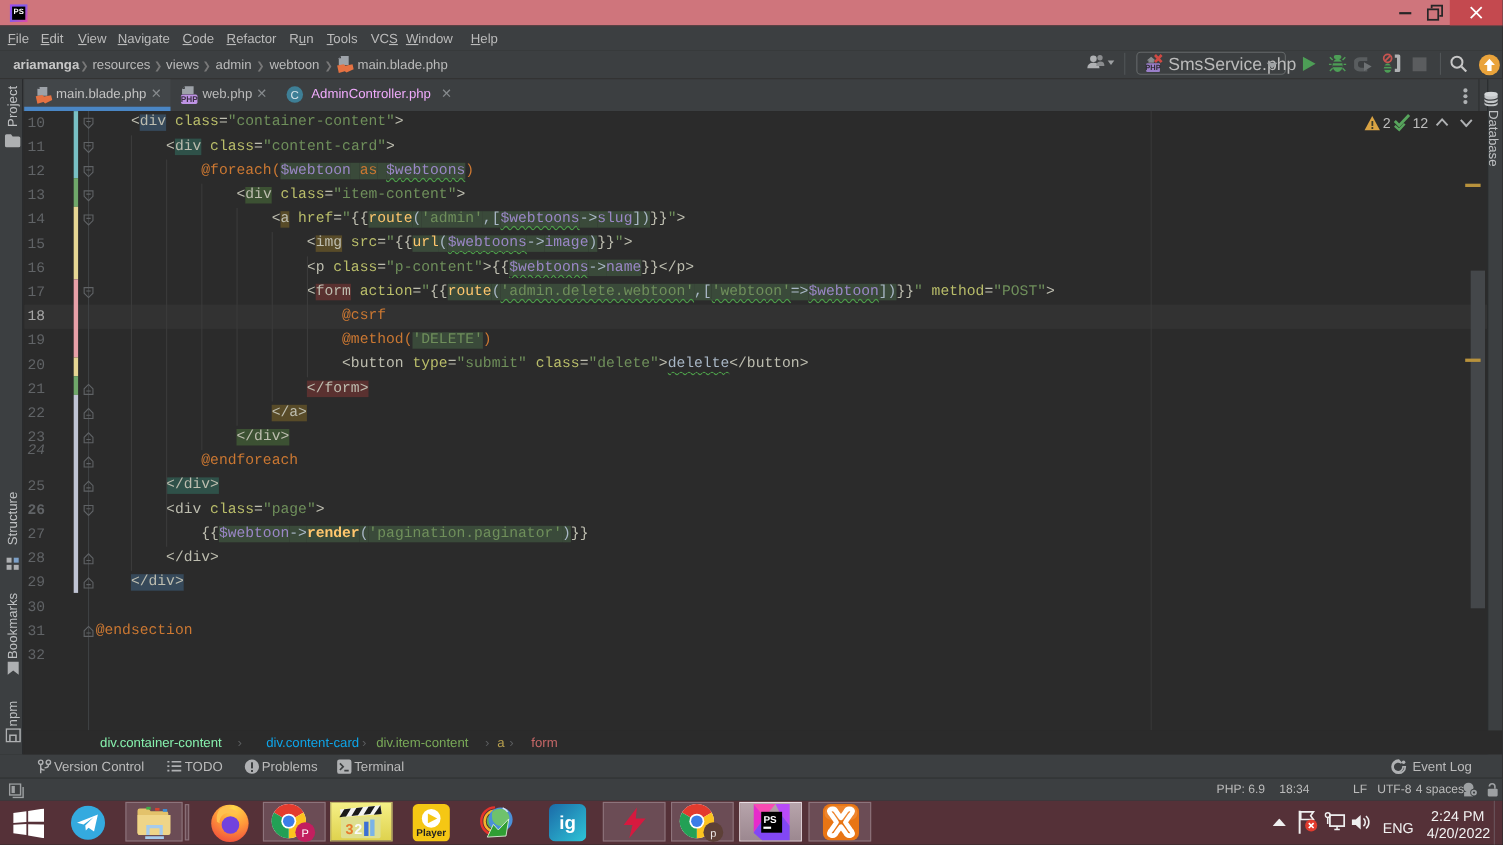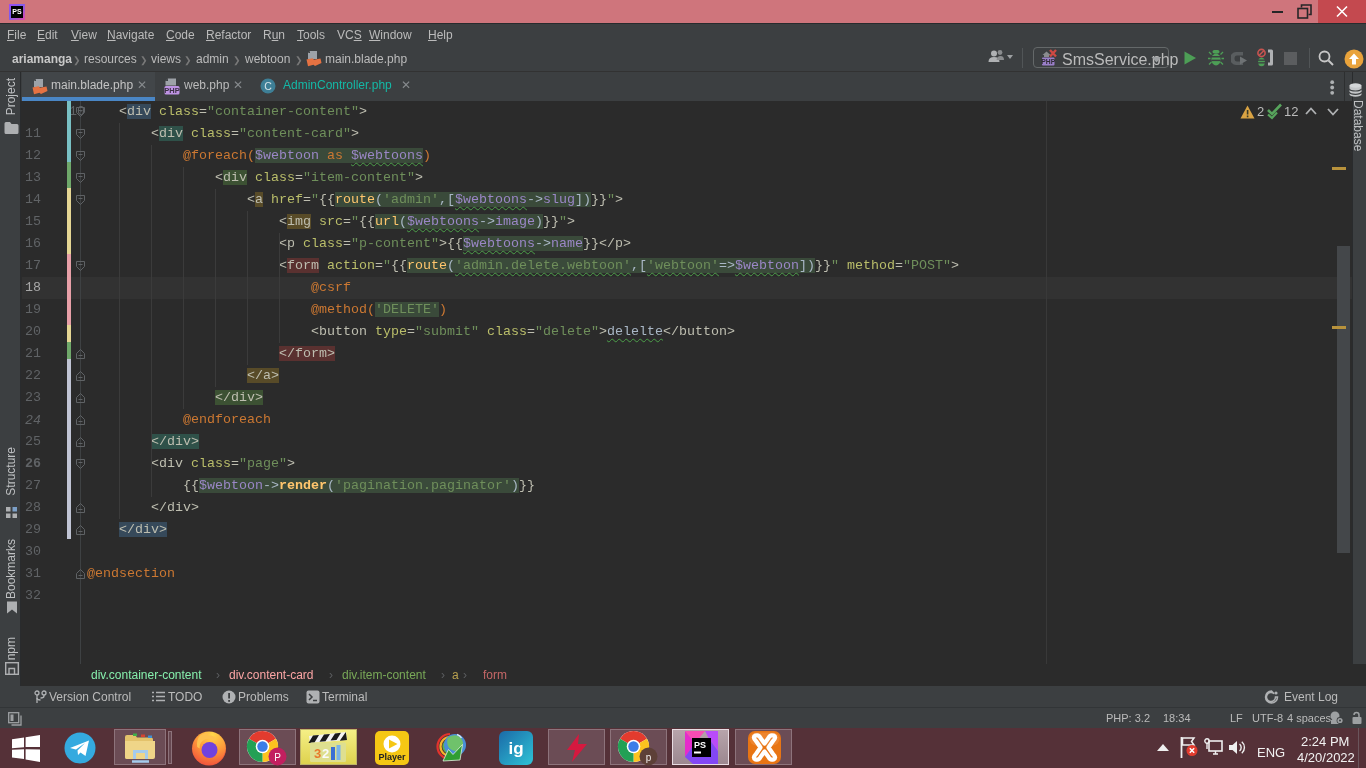--- a/index.html
+++ b/index.html
@@ -187,21 +187,21 @@
       <path d="M1.5 3 l2.5 0 l0 -2.5 z" fill="#3c3f41"></path>
     <rect x="0.5" y="8" width="15" height="8.5" rx="1.5" fill="#be93e4"></rect>
     <text x="8" y="15" font-size="7.5" font-weight="bold" fill="#3b3043" text-anchor="middle" font-family="Liberation Sans">PHP</text>
   </svg>
   <span class="abs" style="left:184px;top:78px;color:#bbbbbb;font-size:12px">web.php</span>
   <span class="abs tabx" style="left:233px;top:78px">✕</span>
   <svg class="abs" style="left:260px;top:78px" width="16" height="16">
     <circle cx="8" cy="8" r="7.5" fill="#3e7f96"></circle>
     <text x="8" y="12" font-size="10.5" fill="#d6e3e8" text-anchor="middle" font-family="Liberation Sans">C</text>
   </svg>
-  <span class="abs" style="left:283px;top:78px;color:#14b8a6;font-size:12px">AdminController.php</span>
+  <span class="abs" style="left:283px;top:78px;color:#f0abfc;font-size:12px">AdminController.php</span>
   <span class="abs tabx" style="left:401px;top:78px">✕</span>
   <svg class="abs" style="left:1330px;top:80px" width="5" height="15">
       <circle cx="2.2" cy="2.2" r="1.9" fill="#aeb1b3"></circle>
       <circle cx="2.2" cy="7.5" r="1.9" fill="#aeb1b3"></circle>
       <circle cx="2.2" cy="12.8" r="1.9" fill="#aeb1b3"></circle>
     </svg>
 
   <div id="lstrip"></div>
   <div id="rstrip"></div>
   <span class="vlabel vflip abs" style="left:4px;top:78px">Project</span>
@@ -214,21 +214,21 @@
     <path d="M0.5 2.5 v9 a6 2.2 0 0 0 12 0 v-9" fill="#c3c6c8"></path>
     <ellipse cx="6.5" cy="2.5" rx="6" ry="2.2" fill="#d3d6d8"></ellipse>
     <path d="M0.5 5.8 a6 2.2 0 0 0 12 0 M0.5 9.1 a6 2.2 0 0 0 12 0" fill="none" stroke="#3c3f41" stroke-width="1.2"></path>
   </svg>
 
   <div id="editor">
     <div id="caretrow"></div>
     <div id="margin"></div>
     <div class="abs" style="left:58px;top:0;width:1px;height:563px;background:#3e4143"></div>
     <div id="code">
-        <div class="ln" style="top:3px;margin-left:44px;">10</div>
+        <div class="ln" style="top:3px;">10</div>
         <div class="cl" style="left:65px;top:0px">&nbsp;&nbsp;&nbsp;&nbsp;<span class="tg">&lt;</span><span class="tg bg1">div</span><span class="pl"> </span><span class="at">class</span><span class="tg">=</span><span class="st">"container-content"</span><span class="tg">&gt;</span></div>
         <div class="ln" style="top:25px;">11</div>
         <div class="cl" style="left:65px;top:22px">&nbsp;&nbsp;&nbsp;&nbsp;&nbsp;&nbsp;&nbsp;&nbsp;<span class="tg">&lt;</span><span class="tg bg2">div</span><span class="pl"> </span><span class="at">class</span><span class="tg">=</span><span class="st">"content-card"</span><span class="tg">&gt;</span></div>
         <div class="ln" style="top:47px;">12</div>
         <div class="cl" style="left:65px;top:44px">&nbsp;&nbsp;&nbsp;&nbsp;&nbsp;&nbsp;&nbsp;&nbsp;&nbsp;&nbsp;&nbsp;&nbsp;<span class="kw">@foreach(</span><span class="vr inj">$webtoon</span><span class="inj"> </span><span class="kw inj">as</span><span class="inj"> </span><span class="vr inj wavy">$webtoons</span><span class="kw">)</span></div>
         <div class="ln" style="top:69px;">13</div>
         <div class="cl" style="left:65px;top:66px">&nbsp;&nbsp;&nbsp;&nbsp;&nbsp;&nbsp;&nbsp;&nbsp;&nbsp;&nbsp;&nbsp;&nbsp;&nbsp;&nbsp;&nbsp;&nbsp;<span class="tg">&lt;</span><span class="tg bg3">div</span><span class="pl"> </span><span class="at">class</span><span class="tg">=</span><span class="st">"item-content"</span><span class="tg">&gt;</span></div>
         <div class="ln" style="top:91px;">14</div>
         <div class="cl" style="left:65px;top:88px">&nbsp;&nbsp;&nbsp;&nbsp;&nbsp;&nbsp;&nbsp;&nbsp;&nbsp;&nbsp;&nbsp;&nbsp;&nbsp;&nbsp;&nbsp;&nbsp;&nbsp;&nbsp;&nbsp;&nbsp;<span class="tg">&lt;</span><span class="tg bg4">a</span><span class="pl"> </span><span class="at">href</span><span class="tg">=</span><span class="st">"</span><span class="tg">{{</span><span class="fn inj">route</span><span class="pl inj">(</span><span class="st inj">'admin'</span><span class="pl inj">,[</span><span class="vr inj wavy">$webtoons</span><span class="pl inj">-&gt;</span><span class="vr inj">slug</span><span class="pl inj">])</span><span class="tg">}}</span><span class="st">"</span><span class="tg">&gt;</span></div>
         <div class="ln" style="top:113px;">15</div>
@@ -242,21 +242,21 @@
         <div class="ln" style="top:201px;">19</div>
         <div class="cl" style="left:65px;top:198px">&nbsp;&nbsp;&nbsp;&nbsp;&nbsp;&nbsp;&nbsp;&nbsp;&nbsp;&nbsp;&nbsp;&nbsp;&nbsp;&nbsp;&nbsp;&nbsp;&nbsp;&nbsp;&nbsp;&nbsp;&nbsp;&nbsp;&nbsp;&nbsp;&nbsp;&nbsp;&nbsp;&nbsp;<span class="kw">@method(</span><span class="st inj">'DELETE'</span><span class="kw">)</span></div>
         <div class="ln" style="top:223px;">20</div>
         <div class="cl" style="left:65px;top:220px">&nbsp;&nbsp;&nbsp;&nbsp;&nbsp;&nbsp;&nbsp;&nbsp;&nbsp;&nbsp;&nbsp;&nbsp;&nbsp;&nbsp;&nbsp;&nbsp;&nbsp;&nbsp;&nbsp;&nbsp;&nbsp;&nbsp;&nbsp;&nbsp;&nbsp;&nbsp;&nbsp;&nbsp;<span class="tg">&lt;button </span><span class="at">type</span><span class="tg">=</span><span class="st">"submit"</span><span class="pl"> </span><span class="at">class</span><span class="tg">=</span><span class="st">"delete"</span><span class="tg">&gt;</span><span class="pl wavy">delelte</span><span class="tg">&lt;/button&gt;</span></div>
         <div class="ln" style="top:245px;">21</div>
         <div class="cl" style="left:65px;top:242px">&nbsp;&nbsp;&nbsp;&nbsp;&nbsp;&nbsp;&nbsp;&nbsp;&nbsp;&nbsp;&nbsp;&nbsp;&nbsp;&nbsp;&nbsp;&nbsp;&nbsp;&nbsp;&nbsp;&nbsp;&nbsp;&nbsp;&nbsp;&nbsp;<span class="tg bg5">&lt;/form&gt;</span></div>
         <div class="ln" style="top:267px;">22</div>
         <div class="cl" style="left:65px;top:264px">&nbsp;&nbsp;&nbsp;&nbsp;&nbsp;&nbsp;&nbsp;&nbsp;&nbsp;&nbsp;&nbsp;&nbsp;&nbsp;&nbsp;&nbsp;&nbsp;&nbsp;&nbsp;&nbsp;&nbsp;<span class="tg bg4">&lt;/a&gt;</span></div>
         <div class="ln" style="top:289px;">23</div>
         <div class="cl" style="left:65px;top:286px">&nbsp;&nbsp;&nbsp;&nbsp;&nbsp;&nbsp;&nbsp;&nbsp;&nbsp;&nbsp;&nbsp;&nbsp;&nbsp;&nbsp;&nbsp;&nbsp;<span class="tg bg3">&lt;/div&gt;</span></div>
-        <div class="ln" style="top:312px;font-style:italic;">24</div>
+        <div class="ln" style="top:301px;font-style:italic;">24</div>
         <div class="cl" style="left:65px;top:308px">&nbsp;&nbsp;&nbsp;&nbsp;&nbsp;&nbsp;&nbsp;&nbsp;&nbsp;&nbsp;&nbsp;&nbsp;<span class="kw">@endforeach</span></div>
         <div class="ln" style="top:333px;">25</div>
         <div class="cl" style="left:65px;top:330px">&nbsp;&nbsp;&nbsp;&nbsp;&nbsp;&nbsp;&nbsp;&nbsp;<span class="tg bg2">&lt;/div&gt;</span></div>
         <div class="ln" style="top:355px;font-weight:bold;">26</div>
         <div class="cl" style="left:65px;top:352px">&nbsp;&nbsp;&nbsp;&nbsp;&nbsp;&nbsp;&nbsp;&nbsp;<span class="tg">&lt;div </span><span class="at">class</span><span class="tg">=</span><span class="st">"page"</span><span class="tg">&gt;</span></div>
         <div class="ln" style="top:377px;">27</div>
         <div class="cl" style="left:65px;top:374px">&nbsp;&nbsp;&nbsp;&nbsp;&nbsp;&nbsp;&nbsp;&nbsp;&nbsp;&nbsp;&nbsp;&nbsp;<span class="tg">{{</span><span class="vr inj">$webtoon</span><span class="pl inj">-&gt;</span><span class="fn inj" style="font-weight:bold">render</span><span class="pl inj">(</span><span class="st inj">'pagination.paginator'</span><span class="pl inj">)</span><span class="tg">}}</span></div>
         <div class="ln" style="top:399px;">28</div>
         <div class="cl" style="left:65px;top:396px">&nbsp;&nbsp;&nbsp;&nbsp;&nbsp;&nbsp;&nbsp;&nbsp;<span class="tg">&lt;/div&gt;</span></div>
         <div class="ln" style="top:421px;">29</div>
@@ -377,21 +377,21 @@
       <path d="M1 0.5 h10 v12 l-5 -4 l-5 4 z" fill="#aeb0b2"></path>
     </svg>
   <svg class="abs" style="left:5px;top:662px" width="14" height="13" viewBox="0 0 14 13">
     <rect x="0.7" y="0.7" width="12.6" height="11.6" fill="none" stroke="#aeb0b2" stroke-width="1.4"></rect>
     <path d="M4 12 V6.5 H9.5 V12" fill="none" stroke="#aeb0b2" stroke-width="1.4"></path>
   </svg>
 
   <div id="bcrumbs">
     <span class="abs" style="left:69px;top:4px;color:#86efac">div.container-content</span>
     <span class="abs" style="left:194px;top:4px;color:#5b5d5f">›</span>
-    <span class="abs" style="left:207px;top:4px;color:#fca5a5">div.content-card</span>
+    <span class="abs" style="left:220px;top:4px;color:#0ea5e9">div.content-card</span>
     <span class="abs" style="left:307px;top:4px;color:#5b5d5f">›</span>
     <span class="abs" style="left:320px;top:4px;color:#79a958">div.item-content</span>
     <span class="abs" style="left:419px;top:4px;color:#5b5d5f">›</span>
     <span class="abs" style="left:430px;top:4px;color:#b8a04e">a</span>
     <span class="abs" style="left:441px;top:4px;color:#5b5d5f">›</span>
     <span class="abs" style="left:461px;top:4px;color:#c56767">form</span>
   </div>
   <div id="toolrow">
     <svg class="abs" style="left:34px;top:4px" width="13" height="14" viewBox="0 0 13 14">
       <circle cx="3" cy="3" r="2" fill="none" stroke="#afb1b3" stroke-width="1.3"></circle>
@@ -423,21 +423,21 @@
       <circle cx="12" cy="3" r="1.6" fill="#afb1b3"></circle>
     </svg>
     <span class="abs" style="left:1284px;top:4px">Event Log</span>
   </div>
   <div id="statusrow">
     <svg class="abs" style="left:8px;top:4px" width="15" height="14" viewBox="0 0 15 14">
       <rect x="0.7" y="0.7" width="10" height="10" fill="none" stroke="#9da0a2" stroke-width="1.3"></rect>
       <path d="M13 3.5 v9.5 h-9.5" fill="none" stroke="#9da0a2" stroke-width="1.3"></path>
       <rect x="2.5" y="2.5" width="3" height="6.5" fill="#9da0a2"></rect>
     </svg>
-    <span class="abs" style="left:1106px;top:4px">PHP: 3.2</span>
+    <span class="abs" style="left:1106px;top:4px">PHP: 6.9</span>
     <span class="abs" style="left:1163px;top:4px">18:34</span>
     <span class="abs" style="left:1230px;top:4px">LF</span>
     <span class="abs" style="left:1252px;top:4px">UTF-8</span>
     <span class="abs" style="left:1287px;top:4px">4 spaces</span>
     <svg class="abs" style="left:1329px;top:3px" width="15" height="14" viewBox="0 0 15 14">
       <circle cx="6" cy="5" r="4.5" fill="#9da0a2"></circle>
         <rect x="2" y="9" width="8" height="4" fill="#9da0a2"></rect>
       <circle cx="11" cy="9.5" r="3.4" fill="#3c3f41"></circle>
         <circle cx="11" cy="9.5" r="2.6" fill="#9da0a2"></circle>
         <circle cx="11" cy="9.5" r="1" fill="#3c3f41"></circle>

